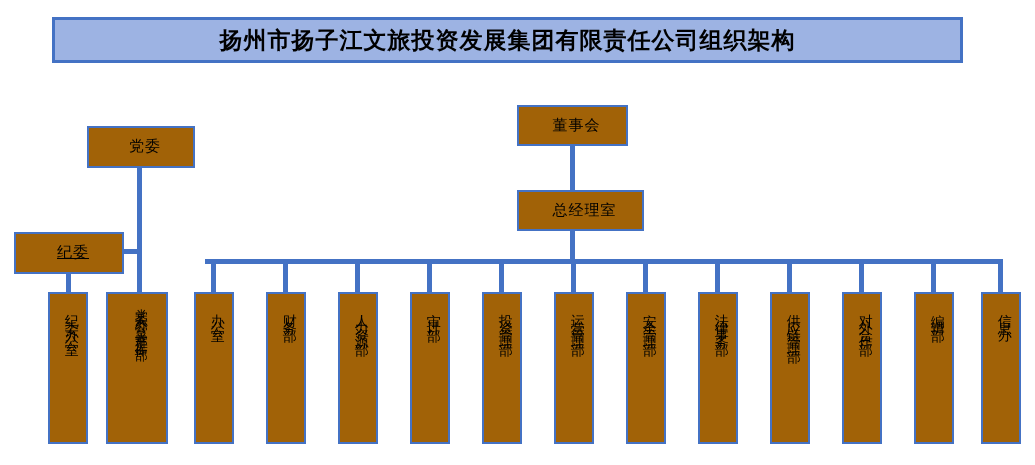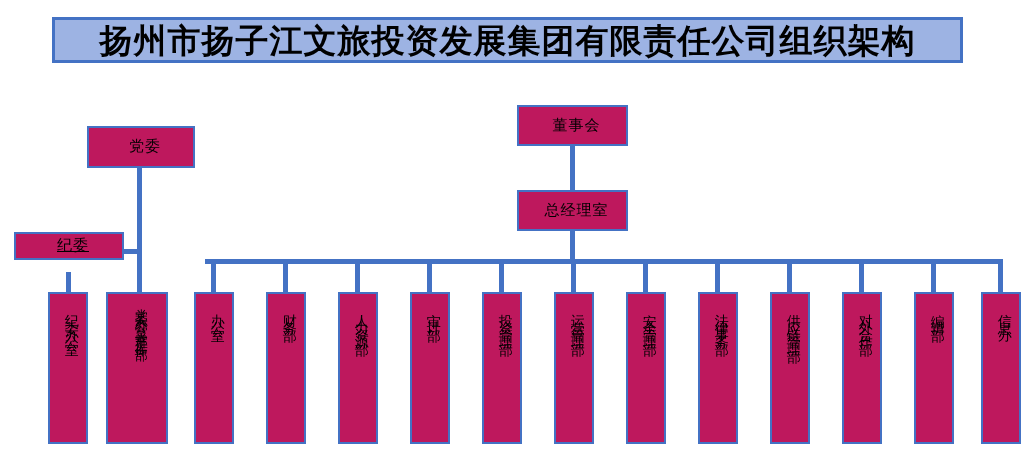--- a/index.html
+++ b/index.html
@@ -14,32 +14,32 @@
   
   .title-banner{
     position:absolute;
     left:52px;top:17px;width:911px;height:46px;
     background:#9DB3E3;
     border:3px solid #4472C4;
     box-sizing:border-box;
     display:flex;align-items:center;justify-content:center;
   }
   .title-banner .title-text{
-    font-size:33px;
+    font-size:23px;
     font-weight:bold;
     color:#000000;
     letter-spacing:1px;
     white-space:nowrap;
     line-height:1;
   }
 
   
   .node{
     position:absolute;
-    background:#be185d;
+    background:#a16207;
     border:2px solid #4472C4;
     box-sizing:border-box;
     display:flex;align-items:center;justify-content:center;
     z-index:3;
     padding-left:8px;
   }
   .node .label{
     font-size:15px;
     color:#000000;
     white-space:nowrap;
@@ -115,29 +115,29 @@
   <div class="ln" style="left:715px;top:259px;width:5px;height:33px;"></div>
   <div class="ln" style="left:787px;top:259px;width:5px;height:33px;"></div>
   <div class="ln" style="left:859px;top:259px;width:5px;height:33px;"></div>
   <div class="ln" style="left:931px;top:259px;width:5px;height:33px;"></div>
   <div class="ln" style="left:998px;top:259px;width:5px;height:33px;"></div>
 
   <div class="node h" style="left:87px;top:126px;width:108px;height:42px;align-items:center;">
     <span class="label">党委</span>
   </div>
 
-  <div class="node h" style="left:14px;top:232px;width:110px;height:28px;text-decoration:underline;">
+  <div class="node h" style="left:14px;top:232px;width:110px;height:42px;text-decoration:underline;">
     <span class="label">纪委</span>
   </div>
 
   <div class="node h" style="left:517px;top:105px;width:111px;height:41px;">
     <span class="label">董事会</span>
   </div>
 
-  <div class="node h" style="left:517px;top:190px;width:111px;height:41px;">
+  <div class="node h" style="left:517px;top:190px;width:127px;height:41px;">
     <span class="label">总经理室</span>
   </div>
 
   <div class="node v" style="left:48px;top:292px;width:40px;height:152px;">
     <span class="label">纪委办公室</span>
   </div>
 
   <div class="node v dual" style="left:106px;top:292px;width:62px;height:152px;">
     <span class="label">党委办公室（党群工作部）</span>
   </div>

